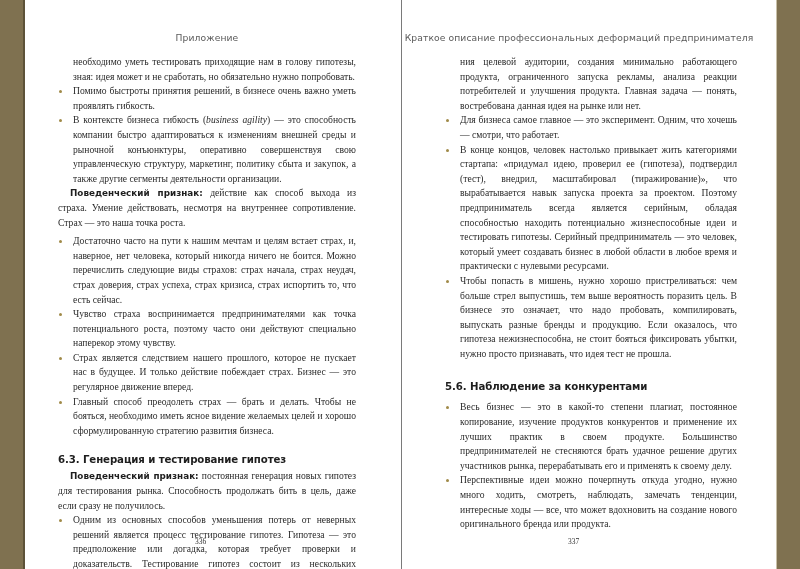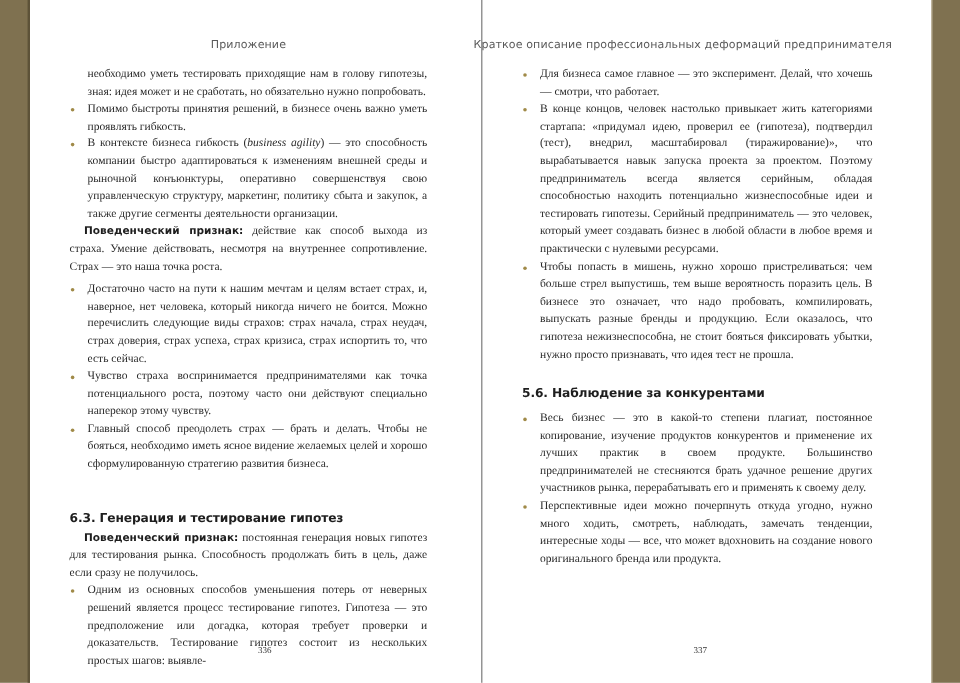--- a/index.html
+++ b/index.html
@@ -21,21 +21,21 @@
     box-shadow: inset 1px 0 0 #c9c0a8;
   }
   .divider {
     position: absolute; left: 401px; top: 0; width: 1px; height: 569px;
     background: #7a7a7a;
   }
   .page {
     position: absolute; top: 0; height: 406px;
   }
   .page.left { left: 25px; width: 376px; }
-  .page.right { left: 382px; width: 374px; }
+  .page.right { left: 392px; width: 374px; }
 
   .running-head {
     position: absolute; top: 32px; left: 0; right: 0;
     text-align: center;
     font-family: "DejaVu Sans", "Liberation Sans", sans-serif;
     font-size: 9.2px; color: #5a5a5a;
     letter-spacing: 0.1px;
   }
   .page.left .running-head { left: 30px; right: 42px; }
   .page.right .running-head { left: 0px; right: 0px; }
@@ -69,21 +69,21 @@
   }
   .lead {
     font-family: "DejaVu Sans", "Liberation Sans", sans-serif;
     font-weight: bold; font-size: 8.8px; color: #1e1e1e; padding-left: 12px;
   }
   .gap { height: 4px; }
   em { font-style: italic; }
   .pagenum {
     position: absolute; top: 537px;
     font-family: "Liberation Serif", serif;
-    font-size: 7.5px; color: #333; margin-left: 20px;
+    font-size: 7.5px; color: #333;
   }
   .page.left .pagenum { left: 170px; }
   .page.right .pagenum { left: 176px; }
 </style>
 </head>
 <body>
 
 <div class="strip-left"></div>
 <div class="strip-right"></div>
 <div class="divider"></div>
@@ -95,37 +95,39 @@
     <ul>
       <li><span class="bullet"></span><span>Помимо быстроты принятия решений, в бизнесе очень важно уметь проявлять гибкость.</span></li>
       <li><span class="bullet"></span><span>В контексте бизнеса гибкость (</span><em>business agility</em><span>) — это способность компании быстро адаптироваться к изменениям внешней среды и рыночной конъюнктуры, оперативно совершенствуя свою управленческую структуру, маркетинг, политику сбыта и закупок, а также другие сегменты деятельности организации.</span></li>
     </ul>
 
     <p><span class="lead">Поведенческий признак:</span><span> действие как способ выхода из страха. Умение действовать, несмотря на внутреннее сопротивление. Страх — это наша точка роста.</span></p>
     <div class="gap"></div>
     <ul>
       <li><span class="bullet"></span><span>Достаточно часто на пути к нашим мечтам и целям встает страх, и, наверное, нет человека, который никогда ничего не боится. Можно перечислить следующие виды страхов: страх начала, страх неудач, страх доверия, страх успеха, страх кризиса, страх испортить то, что есть сейчас.</span></li>
       <li><span class="bullet"></span><span>Чувство страха воспринимается предпринимателями как точка потенциального роста, поэтому часто они действуют специально наперекор этому чувству.</span></li>
+      <li><span class="bullet"></span><span>Страх является следствием нашего прошлого, которое не пускает нас в будущее. И только действие побеждает страх. Бизнес — это регулярное движение вперед.</span></li>
       <li><span class="bullet"></span><span>Главный способ преодолеть страх — брать и делать. Чтобы не бояться, необходимо иметь ясное видение желаемых целей и хорошо сформулированную стратегию развития бизнеса.</span></li>
     </ul>
 
-    <div class="h2" style="margin-top:32px;">6.3. Генерация и тестирование гипотез</div>
+    <div class="h2" style="margin-top:16px;">6.3. Генерация и тестирование гипотез</div>
     <p><span class="lead">Поведенческий признак:</span><span> постоянная генерация новых гипотез для тестирования рынка. Способность продолжать бить в цель, даже если сразу не получилось.</span></p>
     <ul>
       <li><span class="bullet"></span><span>Одним из основных способов уменьшения потерь от неверных решений является процесс тестирование гипотез. Гипотеза — это предположение или догадка, которая требует проверки и доказательств. Тестирование гипотез состоит из нескольких простых шагов: выявле-</span></li>
     </ul>
   </div>
   <div class="pagenum">336</div>
 </div>
 
 <div class="page right">
   <div class="running-head">Краткое  описание профессиональных деформаций предпринимателя</div>
   <div class="body">
+    <p class="cont">ния целевой аудитории, создания минимально работающего продукта, ограниченного запуска рекламы, анализа реакции потребителей и улучшения продукта. Главная задача — понять, востребована данная идея на рынке или нет.</p>
     <ul>
-      <li><span class="bullet"></span><span>Для бизнеса самое главное — это эксперимент. Делай, что хочешь — смотри, что работает.</span></li>
+      <li><span class="bullet"></span><span>Для бизнеса самое главное — это эксперимент. Одним, что хочешь — смотри, что работает.</span></li>
       <li><span class="bullet"></span><span>В конце концов, человек настолько привыкает жить категориями стартапа: «придумал идею, проверил ее (гипотеза), подтвердил (тест), внедрил, масштабировал (тиражирование)», что вырабатывается навык запуска проекта за проектом. Поэтому предприниматель всегда является серийным, обладая способностью находить потенциально жизнеспособные идеи и тестировать гипотезы. Серийный предприниматель — это человек, который умеет создавать бизнес в любой области в любое время и практически с нулевыми ресурсами.</span></li>
       <li><span class="bullet"></span><span>Чтобы попасть в мишень, нужно хорошо пристреливаться: чем больше стрел выпустишь, тем выше вероятность поразить цель. В бизнесе это означает, что надо пробовать, компилировать, выпускать разные бренды и продукцию. Если оказалось, что гипотеза нежизнеспособна, не стоит бояться фиксировать убытки, нужно просто признавать, что идея тест не прошла.</span></li>
     </ul>
 
     <div class="h2" style="margin-top:20px;">5.6. Наблюдение за конкурентами</div>
     <div class="gap"></div>
     <ul>
       <li><span class="bullet"></span><span>Весь бизнес — это в какой-то степени плагиат, постоянное копирование, изучение продуктов конкурентов и применение их лучших практик в своем продукте. Большинство предпринимателей не стесняются брать удачное решение других участников рынка, перерабатывать его и применять к своему делу.</span></li>
       <li><span class="bullet"></span><span>Перспективные идеи можно почерпнуть откуда угодно, нужно много ходить, смотреть, наблюдать, замечать тенденции, интересные ходы — все, что может вдохновить на создание нового оригинального бренда или продукта.</span></li>
 

